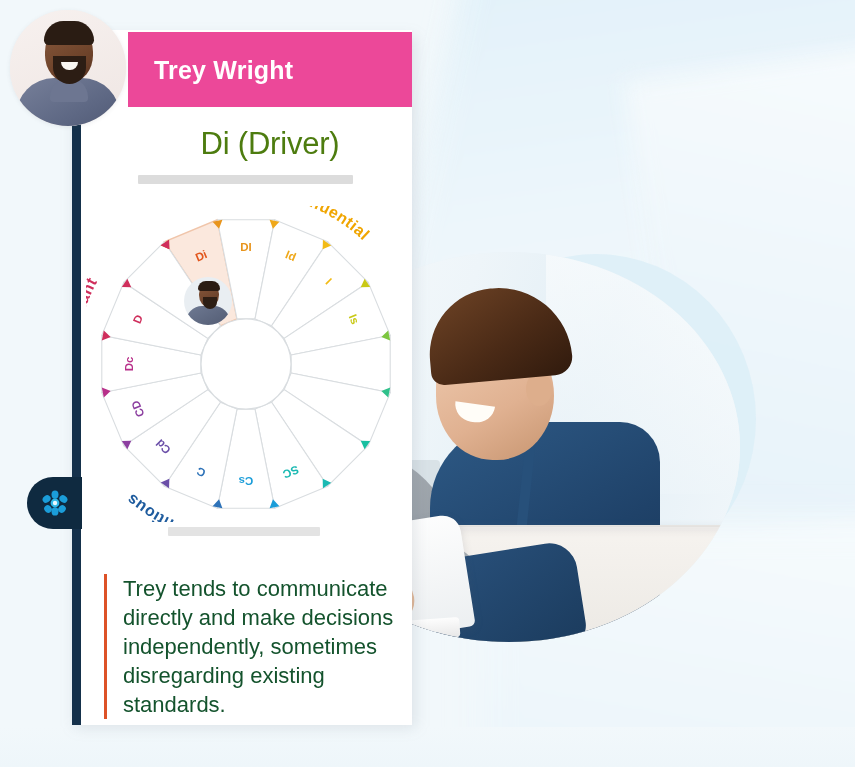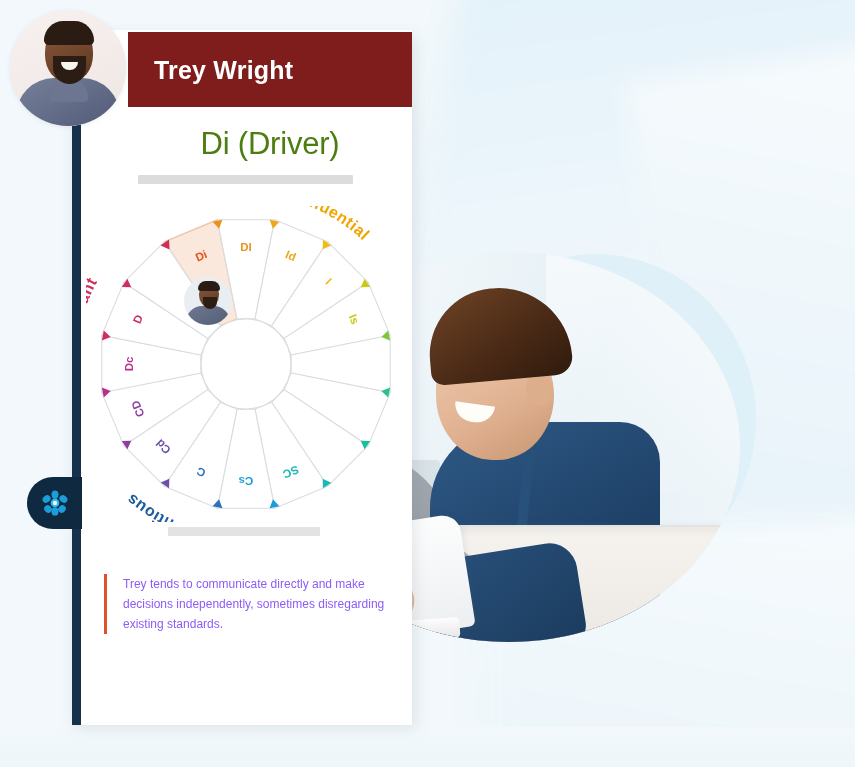--- a/index.html
+++ b/index.html
@@ -247,21 +247,21 @@
     background: #ffffff;
   }
   .card-spine {
     position: absolute; left: 72px; top: 84px;
     width: 9px; height: 641px;
     background: #15314b;
   }
   .card-header {
     position: absolute; left: 128px; top: 32px;
     width: 284px; height: 75px;
-    background: #7f1d1d;
+    background: #ec4899;
   }
   .card-header-title {
     position: absolute; left: 26px; top: 50%;
     transform: translateY(-50%);
     color: #ffffff;
     font-size: 25px;
     font-weight: 700;
     letter-spacing: .2px;
     white-space: nowrap;
   }
@@ -330,23 +330,23 @@
   }
 
   
   .quote {
     position: absolute; left: 104px; top: 574px;
     width: 300px;
     padding-left: 16px;
     border-left: 3px solid #dd5227;
   }
   .quote p {
-    color: #8b5cf6;
-    font-size: 12px;
-    line-height: 20px;
+    color: #14532d;
+    font-size: 22px;
+    line-height: 29px;
     font-weight: 400;
   }
 
   
   .wheel { position: absolute; left: 86px; top: 206px; width: 320px; height: 316px; }
   .wheel svg { display: block; }
   .wheel-avatar {
     position: absolute; left: 98px; top: 71px;
     width: 48px; height: 48px; border-radius: 50%;
     overflow: hidden; background: #e9eef2;

